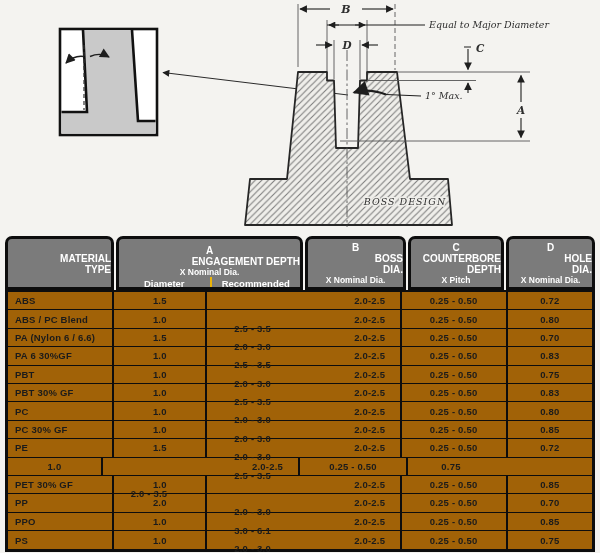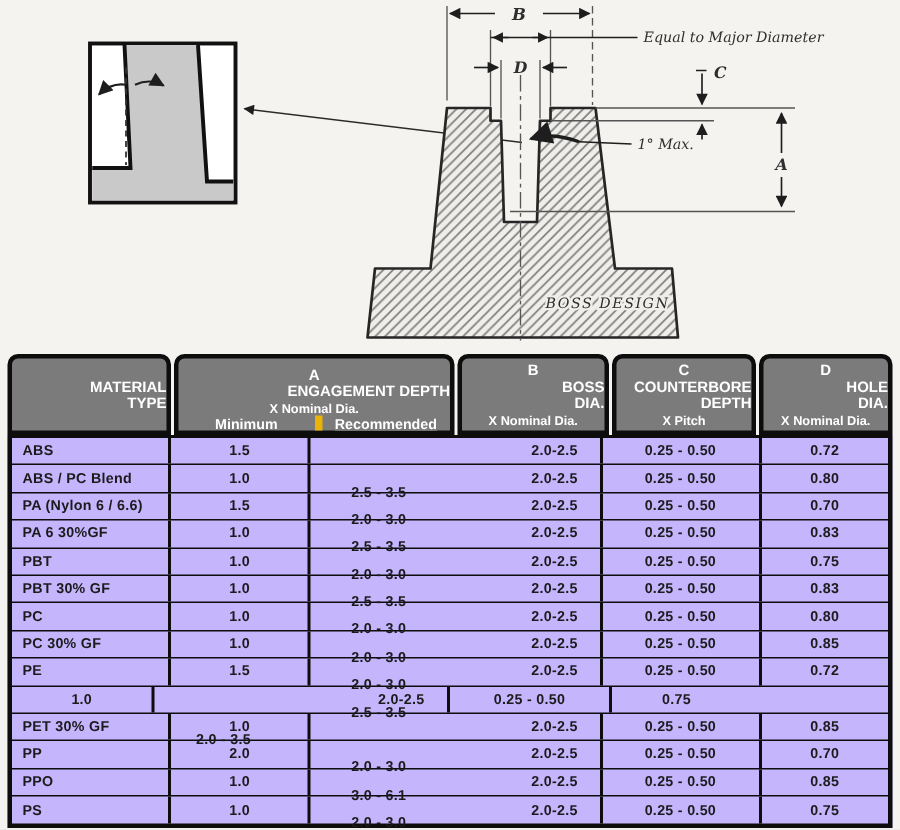--- a/index.html
+++ b/index.html
@@ -21,24 +21,24 @@
   .blk-a{width:187px;display:flex;flex-direction:column;}
   .blk-b{width:101px;}
   .blk-c{width:96px;}
   .blk-d{width:89px;}
   .hl{font-size:10px;line-height:11px;text-align:right;}
   .hletter{font-size:10px;line-height:11px;padding-top:3px;}
   .hsmall{font-size:8.5px;line-height:10px;}
   .a-top{flex:1;padding-top:3px;}
   .a-sub{display:flex;height:15px;font-size:9.5px;line-height:14px;}
   .a-sub-min{width:50%;box-sizing:border-box;}
-  .a-sub-rec{width:50%;box-sizing:border-box;border-left:5px solid #eab308;text-decoration:underline;}
+  .a-sub-rec{width:50%;box-sizing:border-box;border-left:2px solid #eab308;}
   .tbody{
     box-sizing:border-box;border:3px solid #0d0d0d;border-top:2px solid #0d0d0d;
-    background:#c4b5fd;
+    background:#a16207;
   }
   .row{display:flex;height:18.4px;box-sizing:border-box;border-bottom:1.8px solid #0d0d0d;}
   .row:last-child{border-bottom:none;}
   .cell{
     box-sizing:border-box;border-right:2px solid #0d0d0d;
     display:flex;align-items:center;justify-content:center;
     font-size:9.5px;font-weight:bold;color:#1b1b1b;letter-spacing:0.2px;
   }
   .cell:last-child{border-right:none;}
   .c0{width:108px;justify-content:flex-start;padding-left:7px;}
@@ -142,21 +142,21 @@
         <div class="hl">MATERIAL</div>
         <div class="hl">TYPE</div>
       </div>
       <div class="blk blk-a">
         <div class="a-top">
           <div class="hletter">A</div>
           <div class="hl">ENGAGEMENT DEPTH</div>
           <div class="hsmall">X Nominal Dia.</div>
         </div>
         <div class="a-sub">
-          <div class="a-sub-min">Minimum</div>
+          <div class="a-sub-min">Diameter</div>
           <div class="a-sub-rec">Recommended</div>
         </div>
       </div>
       <div class="blk blk-b">
         <div class="hletter">B</div>
         <div class="hl">BOSS</div>
         <div class="hl">DIA.</div>
         <div class="hsmall">X Nominal Dia.</div>
       </div>
       <div class="blk blk-c">

